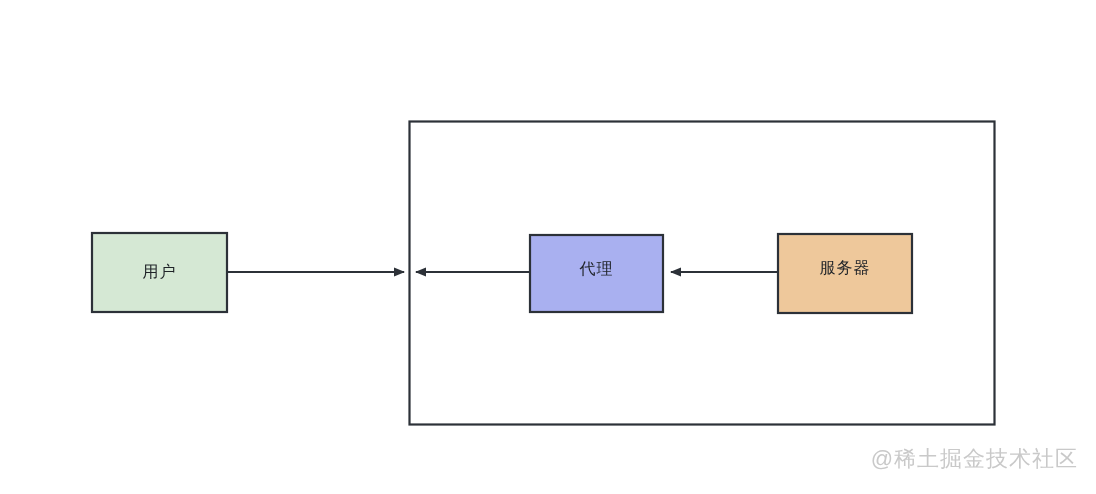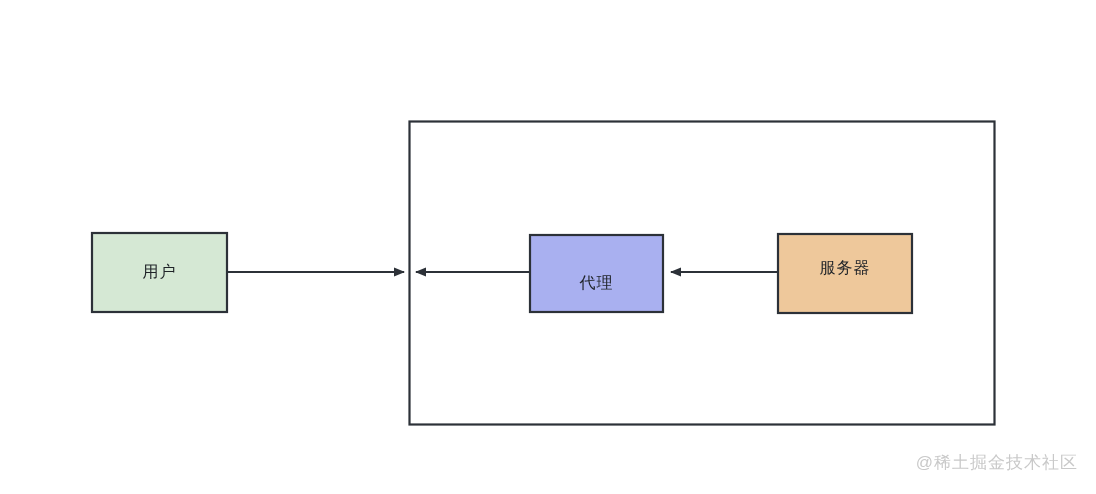--- a/index.html
+++ b/index.html
@@ -30,21 +30,21 @@
     font-size: 16px;
     color: #1f2328;
     letter-spacing: 1px;
     white-space: nowrap;
     pointer-events: none;
   }
   .watermark {
     position: absolute;
     right: 18px;
     bottom: 20px;
-    font-size: 17px;
+    font-size: 22px;
     color: #c9c9c9;
     letter-spacing: 1px;
     white-space: nowrap;
   }
 </style>
 </head>
 <body>
 
 <div id="canvas">
 
@@ -69,19 +69,19 @@
 
     <rect x="92" y="233" width="135" height="79" fill="#d5e8d4" stroke="#2c3138" stroke-width="2.2"></rect>
 
     <rect x="530" y="235" width="133" height="77" fill="#a9b0f0" stroke="#2c3138" stroke-width="2.2"></rect>
 
     <rect x="778" y="234" width="134" height="79" fill="#eec89b" stroke="#2c3138" stroke-width="2.2"></rect>
   </svg>
 
   <div class="node-label" style="left:92px; top:233px; width:135px; height:79px;">用户</div>
 
-  <div class="node-label" style="left:530px; top:235px; width:133px; height:96px;">代理</div>
+  <div class="node-label" style="left:530px; top:221px; width:133px; height:96px;">代理</div>
 
   <div class="node-label" style="left:778px; top:234px; width:134px; height:68px;">服务器</div>
 
   <div class="watermark">@稀土掘金技术社区</div>
 
 </div>
 
 </body></html>

